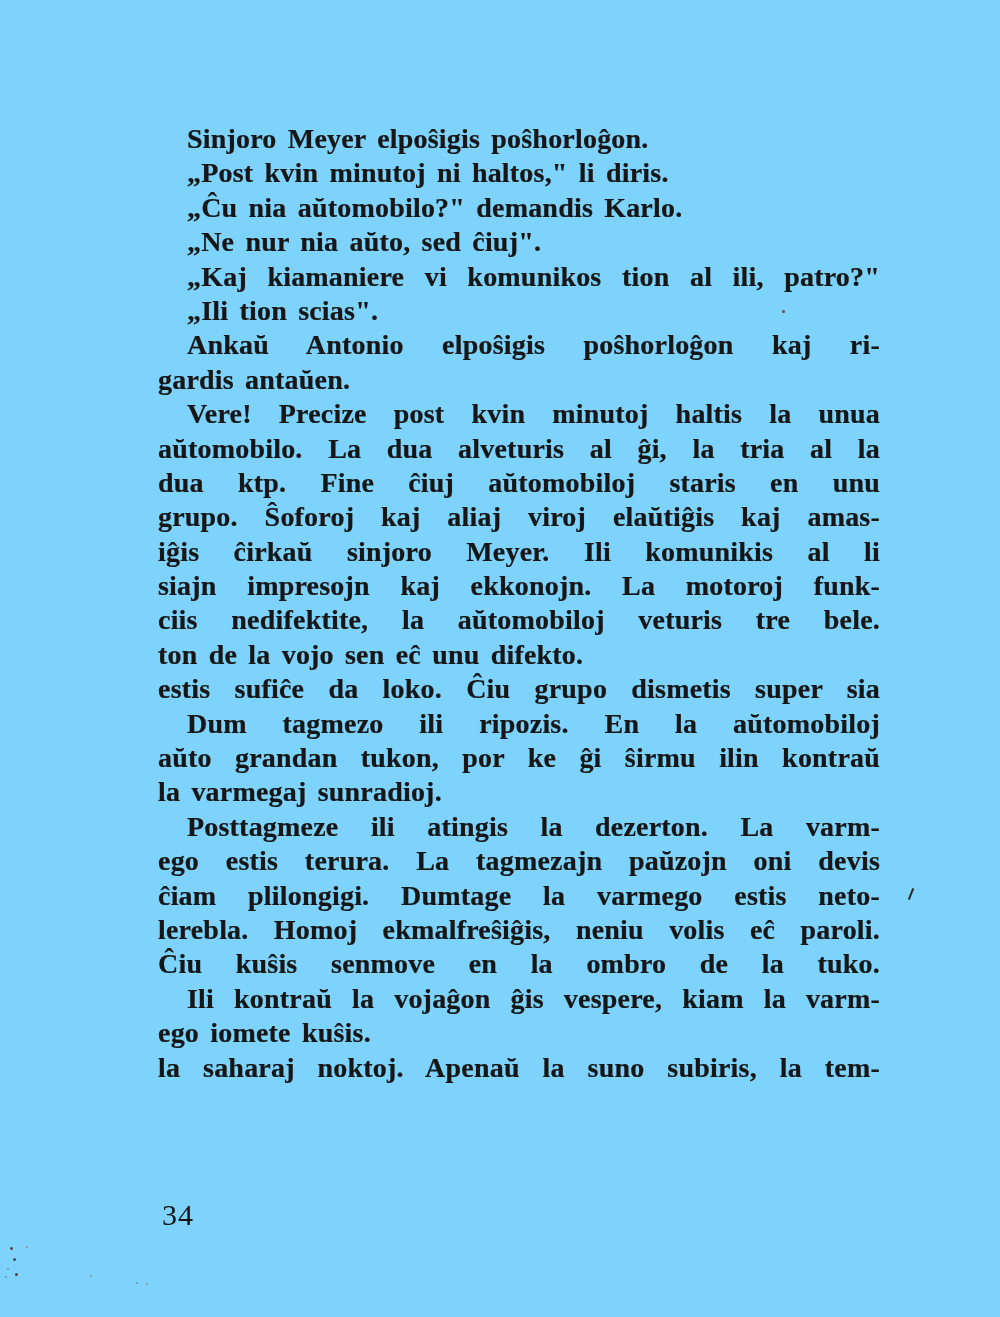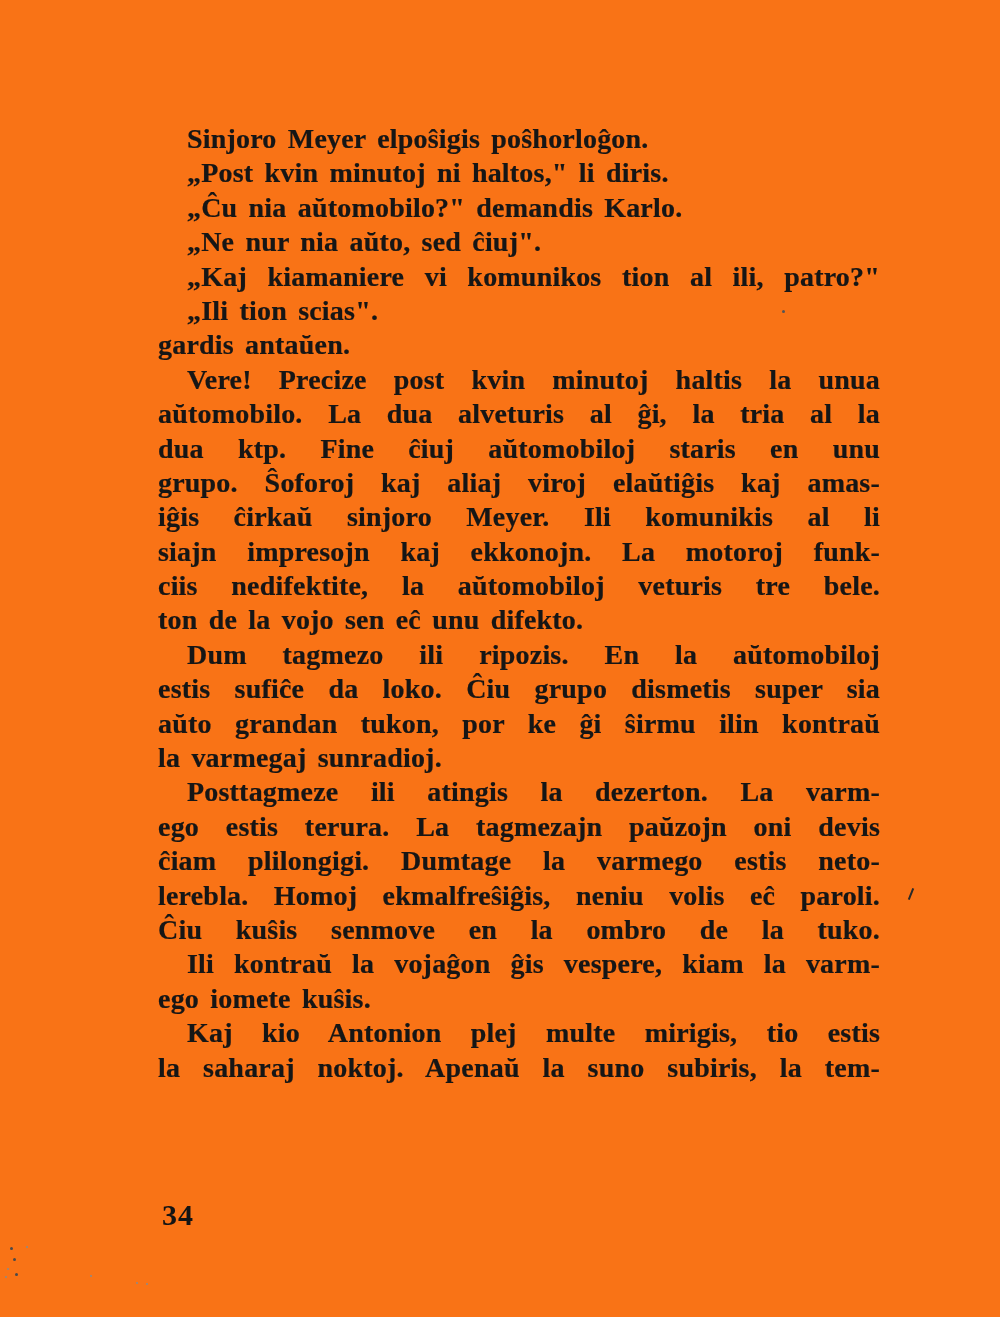--- a/index.html
+++ b/index.html
@@ -3,21 +3,21 @@
 <meta charset="utf-8">
 <style>
   html,body { margin:0; padding:0; }
   body {
     width:1000px; height:1317px;
     background:#ffffff;
     position:relative;
     overflow:hidden;
     font-family:"Liberation Serif","DejaVu Serif",serif;
   }
-  .sheet { position:absolute; inset:0; background:#f97316; }
+  .sheet { position:absolute; inset:0; background:#7dd3fc; }
   .page-text {
     position:absolute;
     left:158px; top:122px;
     width:722px;
     color:#161616;
   }
   .ln {
     font-size:28px;
     line-height:34.4px;
     height:34.4px;
@@ -27,21 +27,21 @@
     white-space:normal;
     text-align:left;
     -webkit-text-stroke:0.2px #161616;
   }
   .in { padding-left:29px; }
   .j  { text-align:justify; text-align-last:justify;font-family:Liberation Serif, serif; }
   .page-number {
     position:absolute;
     left:162px; top:1198px;
     font-size:30px;
-    font-weight:700;
+    font-weight:400;
     color:#141414;
     letter-spacing:1px;
   }
   .spk {
     position:absolute;
     background:#4a4a4a;
     width:3px; height:3px;
     border-radius:50%;
   }
   .spk.light { background:#8a8a8a; width:2px; height:2px; }
@@ -65,41 +65,41 @@
 
 <div class="sheet">
 
   <div class="page-text">
     <div class="ln in">Sinjoro Meyer elpoŝigis poŝhorloĝon.</div>
     <div class="ln in">„Post kvin minutoj ni haltos," li diris.</div>
     <div class="ln in">„Ĉu nia aŭtomobilo?" demandis Karlo.</div>
     <div class="ln in">„Ne nur nia aŭto, sed ĉiuj".</div>
     <div class="ln in j">„Kaj kiamaniere vi komunikos tion al ili, patro?"</div>
     <div class="ln in">„Ili tion scias".</div>
+    <div class="ln in j">Ankaŭ Antonio elpoŝigis poŝhorloĝon kaj ri-</div>
     <div class="ln">gardis antaŭen.</div>
     <div class="ln in j">Vere! Precize post kvin minutoj haltis la unua</div>
     <div class="ln j">aŭtomobilo. La dua alveturis al ĝi, la tria al la</div>
     <div class="ln j">dua ktp. Fine ĉiuj aŭtomobiloj staris en unu</div>
     <div class="ln j">grupo. Ŝoforoj kaj aliaj viroj elaŭtiĝis kaj amas-</div>
     <div class="ln j">iĝis ĉirkaŭ sinjoro Meyer. Ili komunikis al li</div>
     <div class="ln j">siajn impresojn kaj ekkonojn. La motoroj funk-</div>
     <div class="ln j">ciis nedifektite, la aŭtomobiloj veturis tre bele.</div>
     <div class="ln">ton de la vojo sen eĉ unu difekto.</div>
+    <div class="ln j">estis sufiĉe da loko. Ĉiu grupo dismetis super sia</div>
     <div class="ln in j">Dum tagmezo ili ripozis. En la aŭtomobiloj</div>
-    <div class="ln j">estis sufiĉe da loko. Ĉiu grupo dismetis super sia</div>
     <div class="ln j">aŭto grandan tukon, por ke ĝi ŝirmu ilin kontraŭ</div>
     <div class="ln">la varmegaj sunradioj.</div>
     <div class="ln in j">Posttagmeze ili atingis la dezerton. La varm-</div>
     <div class="ln j">ego estis terura. La tagmezajn paŭzojn oni devis</div>
     <div class="ln j">ĉiam plilongigi. Dumtage la varmego estis neto-</div>
     <div class="ln j">lerebla. Homoj ekmalfreŝiĝis, neniu volis eĉ paroli.</div>
     <div class="ln j">Ĉiu kuŝis senmove en la ombro de la tuko.</div>
     <div class="ln in j">Ili kontraŭ la vojaĝon ĝis vespere, kiam la varm-</div>
     <div class="ln">ego iomete kuŝis.</div>
-    <div class="ln in j">Kaj kio Antonion plej multe mirigis, tio estis</div>
     <div class="ln j">la saharaj noktoj. Apenaŭ la suno subiris, la tem-</div>
   </div>
 
   <div class="page-number">34</div>
 
   <div class="tick"></div>
   <div class="dot-artifact"></div>
   <div class="spk" style="left:10px;  top:1247px;"></div>
   <div class="spk light" style="left:26px;  top:1246px;"></div>
   <div class="spk" style="left:13px;  top:1258px;"></div>

